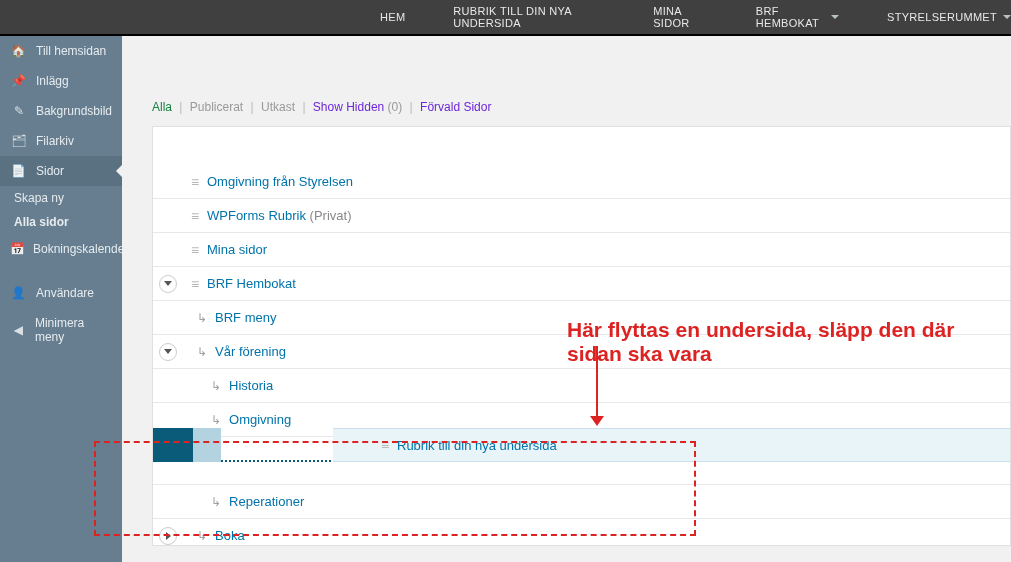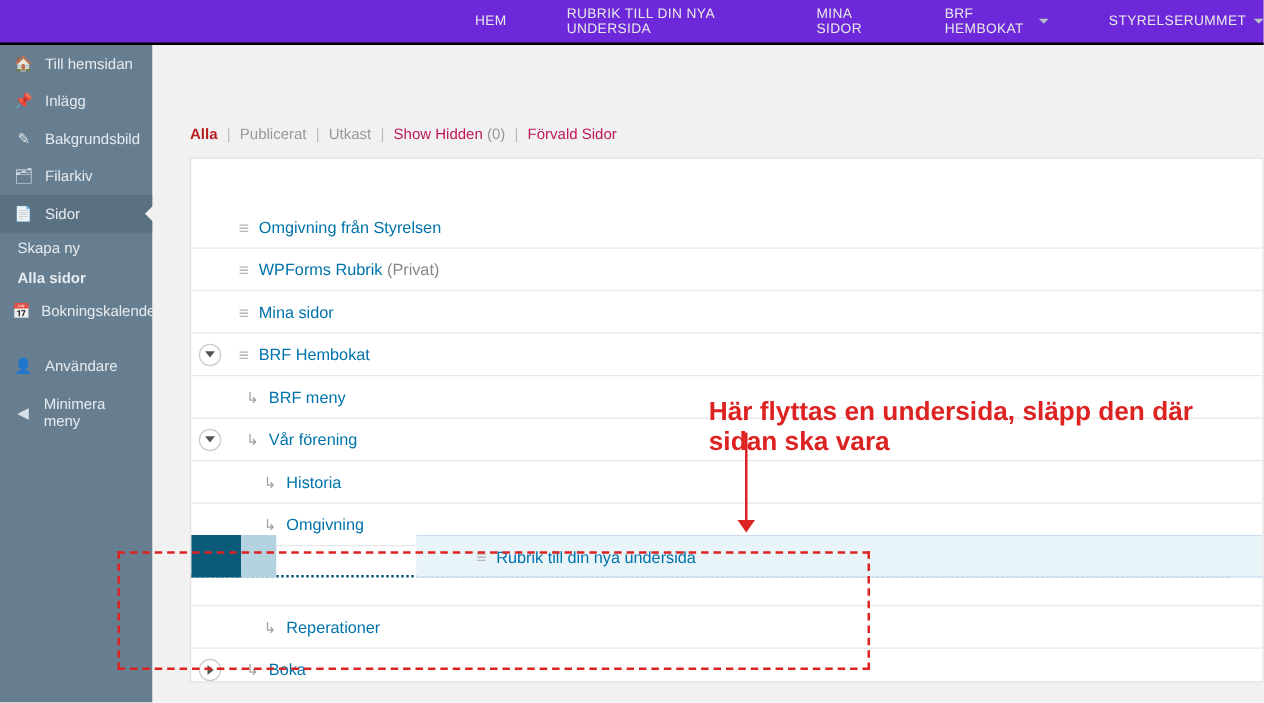--- a/index.html
+++ b/index.html
@@ -1,38 +1,38 @@
 <!DOCTYPE html>
 <html><head>
 <meta charset="utf-8">
 <style>
   * { box-sizing: border-box; margin: 0; padding: 0; }
   body { font-family: -apple-system, BlinkMacSystemFont, "Segoe UI", Arial, sans-serif; font-size: 13px; background: #f1f1f1; width: 1011px; height: 562px; overflow: hidden; }
 
   
-  .topnav { background: #6d28d9; height: 36px; display: flex; align-items: center; padding-left: 380px; gap: 48px; border-bottom: 2px solid #000; }
+  .topnav { background: #404040; height: 36px; display: flex; align-items: center; padding-left: 380px; gap: 48px; border-bottom: 2px solid #000; }
   .topnav a { color: #e8e8e8; font-size: 11px; text-decoration: none; letter-spacing: .3px; display: flex; align-items: center; gap: 6px; cursor: pointer; }
   .dd-arrow { display: inline-block; width: 0; height: 0; border-left: 4px solid transparent; border-right: 4px solid transparent; border-top: 4px solid #b7c2c8; }
 
   
   .wrap { display: flex; height: 526px; }
   .sidebar { width: 122px; background: #667e8f; color: #e6ebef; display: flex; flex-direction: column; }
   .sidebar .item { display: flex; align-items: center; gap: 8px; padding: 8px 10px; font-size: 12px; cursor: pointer; }
   .sidebar .item .icon { width: 18px; text-align: center; opacity: .9; }
   .sidebar .item.active { background: #5a7182; position: relative; }
   .sidebar .item.active::after { content: ""; position: absolute; right: -1px; top: 50%; transform: translateY(-50%); border: 7px solid transparent; border-right-color: #f1f1f1; }
   .sidebar .sub { padding: 5px 10px 5px 14px; font-size: 12px; cursor: pointer; }
   .sidebar .sub.bold { font-weight: 600; }
 
   
   .main { flex: 1; padding: 0 0 0 30px; background: #f1f1f1; position: relative; }
   .filterbar { padding: 64px 0 8px 0; font-size: 12px; color: #999; }
-  .filterbar .link { color: #be185d; cursor: pointer; }
+  .filterbar .link { color: #6d28d9; cursor: pointer; }
   .filterbar .sep { color: #bbb; margin: 0 4px; }
-  .filterbar .active { color: #b91c1c; font-weight: 700; }
+  .filterbar .active { color: #15803d; font-weight: 400; }
 
   .content-frame { background: #fff; border: 1px solid #e0e0e0; margin-top: 4px; height: 420px; overflow: hidden; position: relative; }
 
   .page-list { padding-top: 38px; }
   .row { display: flex; align-items: center; height: 34px; border-bottom: 1px solid #e8e8e8; position: relative; }
   .expcol { width: 30px; display: flex; justify-content: center; align-items: center; }
   .exp-btn { width: 18px; height: 18px; border-radius: 50%; border: 1px solid #ccc; display: flex; justify-content: center; align-items: center; cursor: pointer; background: #fff; }
   .tri-down { width: 0; height: 0; border-left: 4px solid transparent; border-right: 4px solid transparent; border-top: 5px solid #555; }
   .tri-right { width: 0; height: 0; border-top: 4px solid transparent; border-bottom: 4px solid transparent; border-left: 5px solid #555; }
   .drag { width: 24px; color: #b8b8b8; font-size: 14px; text-align: center; cursor: grab; }

